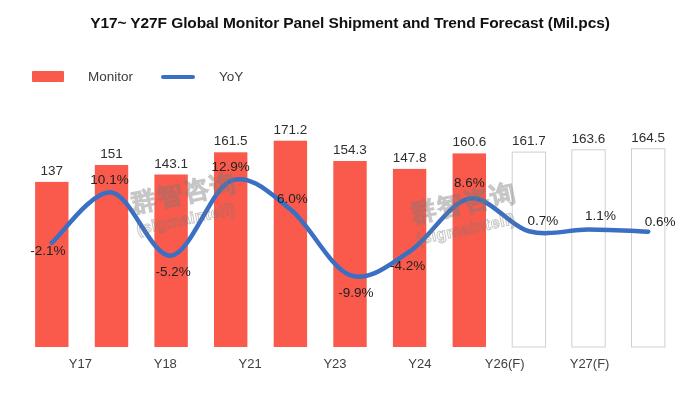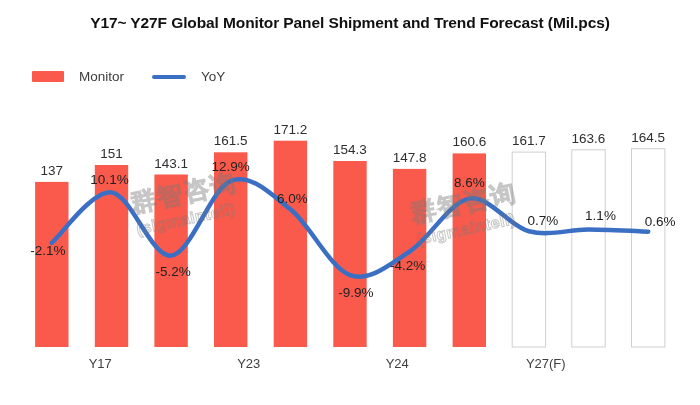--- a/index.html
+++ b/index.html
@@ -16,28 +16,28 @@
     text-align:center;
     font-size:15.5px;font-weight:bold;color:#111111;
     letter-spacing:-0.1px;
     white-space:nowrap;
   }
   .legend{
     position:absolute;left:32px;top:70px;
     display:flex;align-items:center;gap:28px;
     font-size:13.5px;color:#3d3d3d;
   }
-  .legend-item{display:flex;align-items:center;gap:15px;}
+  .legend-item{display:flex;align-items:center;gap:24px;}
   .legend-swatch-bar{width:32px;height:11px;background:#fa5a4b;border-radius:1px;}
   .legend-swatch-line{width:34px;height:4px;background:#3b6fc4;border-radius:2px;}
   .legend-label{line-height:1;}
   .plot{position:absolute;left:0;top:0;width:700px;height:405px;}
   svg{display:block;}
   .xaxis{
-    position:absolute;left:4px;top:352px;width:638px;height:24px;
+    position:absolute;left:16px;top:352px;width:638px;height:24px;
     display:flex;
   }
   .xtick{
     flex:1 1 0;text-align:center;
     font-size:13px;color:#404040;
     line-height:24px;
   }
   .watermark{
     position:absolute;
     color:transparent;
@@ -122,18 +122,21 @@
     <span>群智咨询</span>
     <span class="sub">(sigmaintell)</span>
   </div>
   <div class="watermark wm2">
     <span>群智咨询</span>
     <span class="sub">(sigmaintell)</span>
   </div>
 
   <div class="xaxis" id="xaxis" style="padding-left: 22px; padding-right: 22px; box-sizing: border-box;">
       <div class="xtick">Y17</div>
+      <div class="xtick">Y18</div>
+      <div class="xtick">Y21</div>
       <div class="xtick">Y23</div>
       <div class="xtick">Y24</div>
+      <div class="xtick">Y26(F)</div>
       <div class="xtick">Y27(F)</div>
     </div>
 
 </div>
 
 </body></html>

